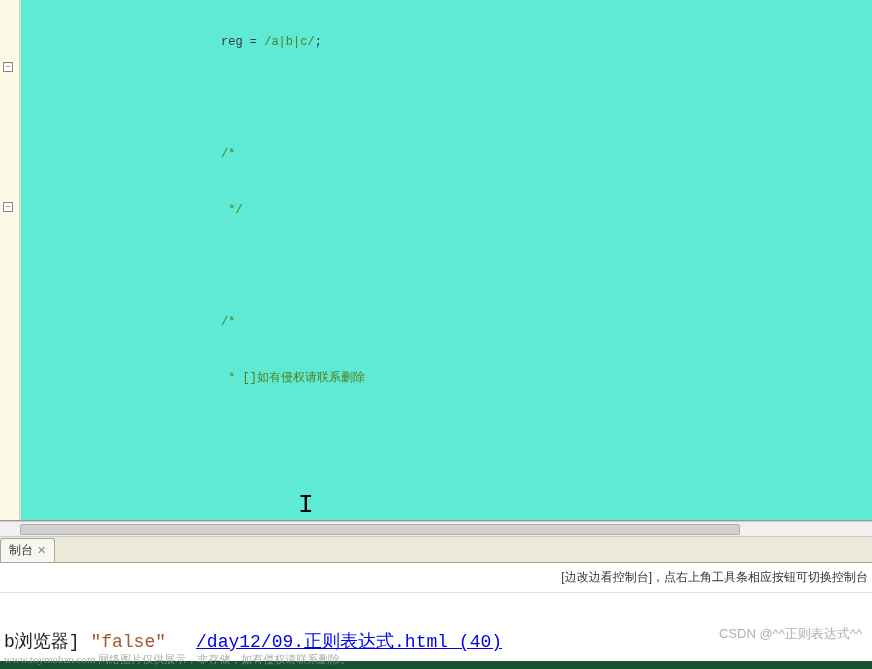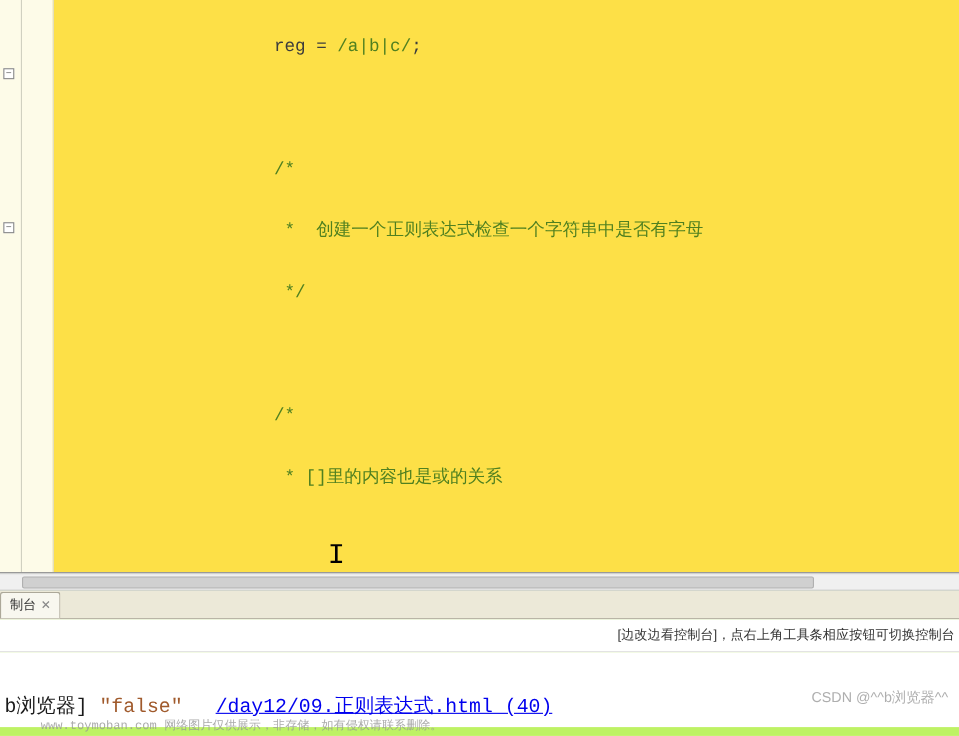--- a/index.html
+++ b/index.html
@@ -30,46 +30,45 @@
       height: 10px;
       border: 1px solid #888;
       background: #fff;
       font-size: 9px;
       line-height: 8px;
       text-align: center;
       color: #666;
       cursor: pointer;
     }
     .code {
-      background: #fde047;
+      background: #5eead4;
       padding-left: 200px;
       line-height: 28px;
-      font-size: 16px;
+      font-size: 12px;
       white-space: pre;
       flex: 1;
       border-left: 1px solid #e0dec8;
-      margin-left: 28px;
     }
     .code-line { height: 28px; }
     .var { color: #3c3c3c; }
     .op { color: #3c3c3c; }
     .regex { color: #508020; }
     .comment { color: #508020; }
     .punct { color: #3c3c3c; }
     .text-cursor {
       position: absolute;
       left: 298px;
       top: 490px;
       font-size: 26px;
       color: #000;
       pointer-events: none;
     }
     .bottom-panel {
       border-top: 1px solid #999;
-      background: #bef264;
+      background: #14532d;
       height: 149px;
       position: relative;
     }
     .scrollbar-h {
       height: 16px;
       background: #f0f0f0;
       border-top: 1px solid #ccc;
       border-bottom: 1px solid #ccc;
       position: relative;
     }
@@ -136,44 +135,42 @@
       bottom: 26px;
       font-family: "Microsoft YaHei", sans-serif;
       font-size: 13px;
       color: rgba(120,120,120,0.6);
       pointer-events: none;
     }
     .watermark2 {
       position: absolute;
       left: 4px;
       bottom: 2px;
-      font-family: Liberation Mono, monospace;
+      font-family: Liberation Serif, serif;
       font-size: 11px;
       color: rgba(150,150,150,0.8);
       pointer-events: none;
-      margin-left: 33px;
     }
   </style>
 </head>
 <body>
 
 <div class="editor-area">
   <div class="gutter">
     <div class="fold-marker" style="top:62px;">−</div>
     <div class="fold-marker" style="top:202px;">−</div>
   </div>
   <div class="code">
 <div class="code-line"><span class="var">reg</span><span class="op"> = </span><span class="regex">/a|b|c/</span><span class="punct">;</span></div>
 <div class="code-line"></div>
 <div class="code-line"><span class="comment">/*</span></div>
-<div class="code-line"><span class="comment"> *  创建一个正则表达式检查一个字符串中是否有字母</span></div>
 <div class="code-line"><span class="comment"> */</span></div>
 <div class="code-line"></div>
 <div class="code-line"><span class="comment">/*</span></div>
-<div class="code-line"><span class="comment"> * []里的内容也是或的关系</span></div>
+<div class="code-line"><span class="comment"> * []如有侵权请联系删除</span></div>
 
 
 
 
 
 
   </div>
 </div>
 
 <span class="text-cursor">I</span>
@@ -190,14 +187,14 @@
   </div>
   <div class="panel-hint">[边改边看控制台]，点右上角工具条相应按钮可切换控制台</div>
   <div class="console-line">
     <span>
       <span class="console-src">b浏览器] </span><span class="console-val">"false"</span>
     </span>
     <span class="console-link">/day12/09.正则表达式.html (40)</span>
   </div>
 </div>
 
-<div class="watermark1">CSDN @^^b浏览器^^</div>
+<div class="watermark1">CSDN @^^正则表达式^^</div>
 <div class="watermark2">www.toymoban.com  网络图片仅供展示，非存储，如有侵权请联系删除。</div>
 
 </body></html>

